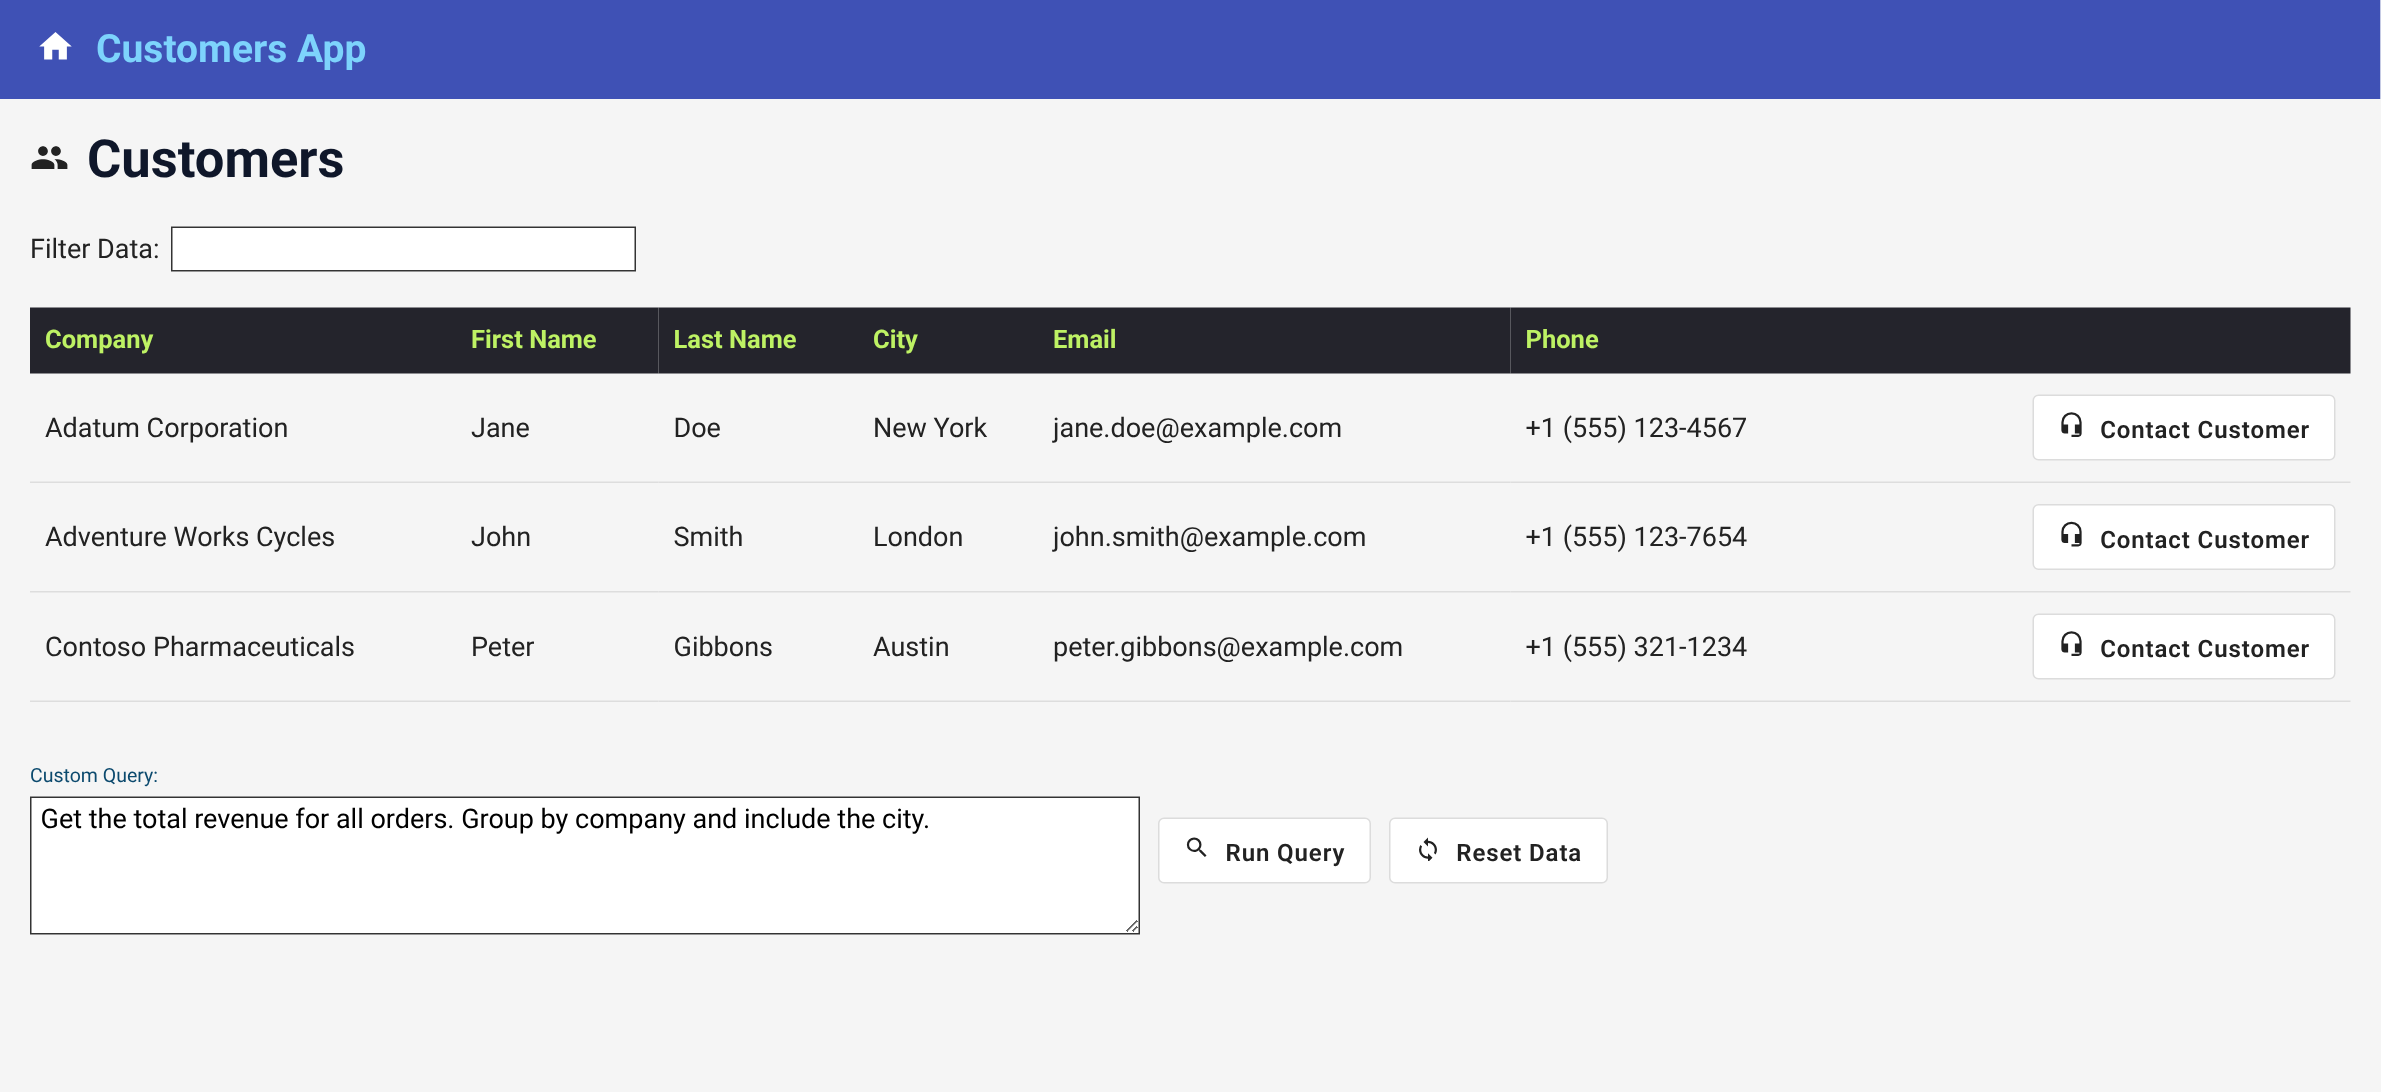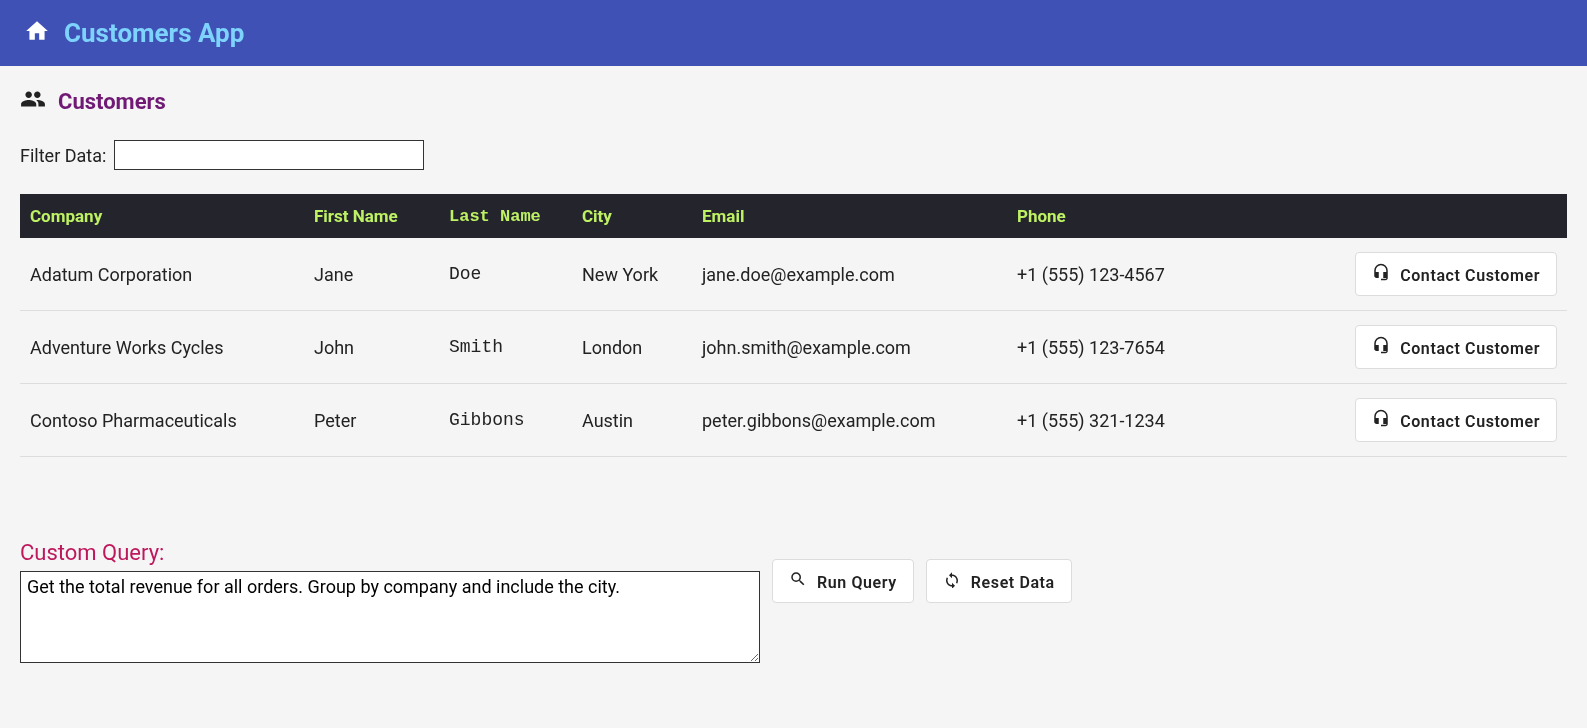--- a/index.html
+++ b/index.html
@@ -39,23 +39,23 @@
       align-items: center;
       gap: 12px;
       margin-bottom: 24px;
     }
     .page-heading svg {
       width: 26px;
       height: 26px;
       fill: #222222;
     }
     .page-heading h2 {
-      font-size: 22px;
+      font-size: 35px;
       font-weight: 700;
-      color: #701a75;
+      color: #0f172a;
     }
     .filter-row {
       display: flex;
       align-items: center;
       gap: 8px;
       margin-bottom: 24px;
     }
     .filter-label {
       font-size: 18px;
       color: #222222;
@@ -86,21 +86,21 @@
       border-bottom: 1px solid #dddddd;
     }
     .data-table td {
       padding: 14px 10px;
       font-size: 18px;
       color: #222222;
       vertical-align: middle;
     }
     .col-company { width: 284px; }
     .col-first { width: 135px; }
-    .col-last { width: 133px; font-family: Liberation Mono, monospace; }
+    .col-last { width: 133px; }
     .col-city { width: 120px; }
     .col-email { width: 315px; }
     .col-phone { width: 225px; }
     .col-action { width: auto; text-align: right; padding-right: 30px;}
     .btn {
       display: inline-flex;
       align-items: flex-end;
       gap: 10px;
       border: 1px solid #dcdcdc;
       background: #ffffff;
@@ -123,23 +123,22 @@
       align-items: center;
       gap: 12px;
       margin-top: 42px;
     }
     .query-col {
       display: flex;
       flex-direction: column;
       gap: 6px;
     }
     .query-label {
-      font-size: 22px;
-      color: #be185d;
-      margin-top: 41px;
+      font-size: 13px;
+      color: #0c4a6e;
     }
     .query-textarea {
       width: 740px;
       height: 92px;
       border: 1px solid #333333;
       font-size: 18px;
       padding: 4px 6px;
       font-family: inherit;
       resize: both;
       background: #ffffff;

